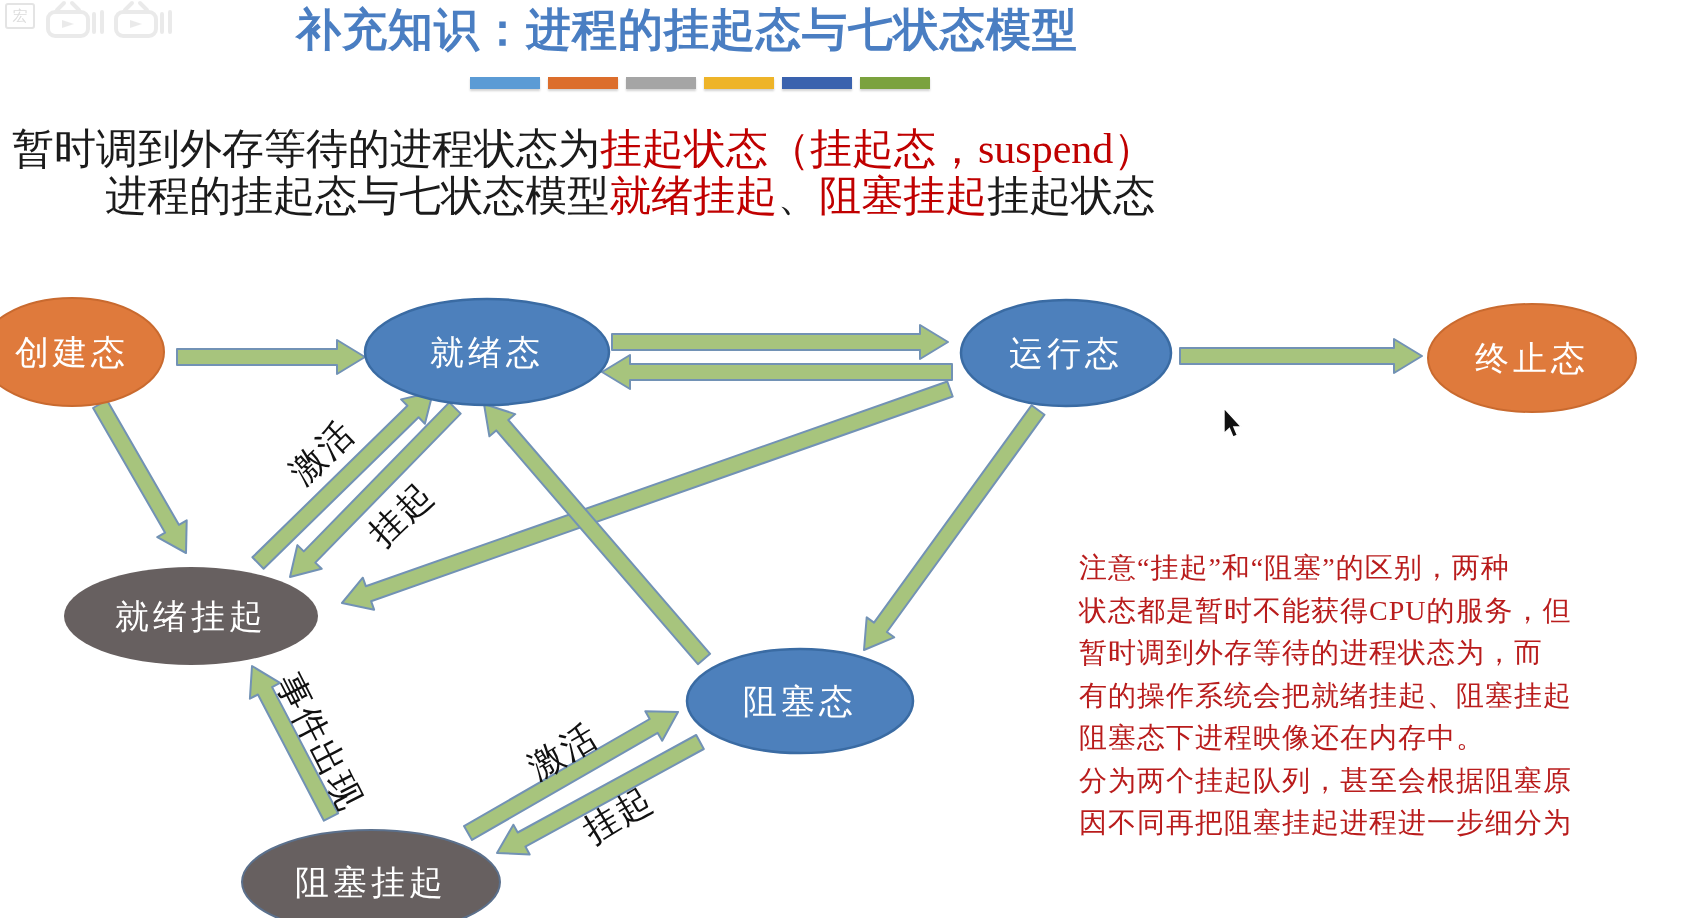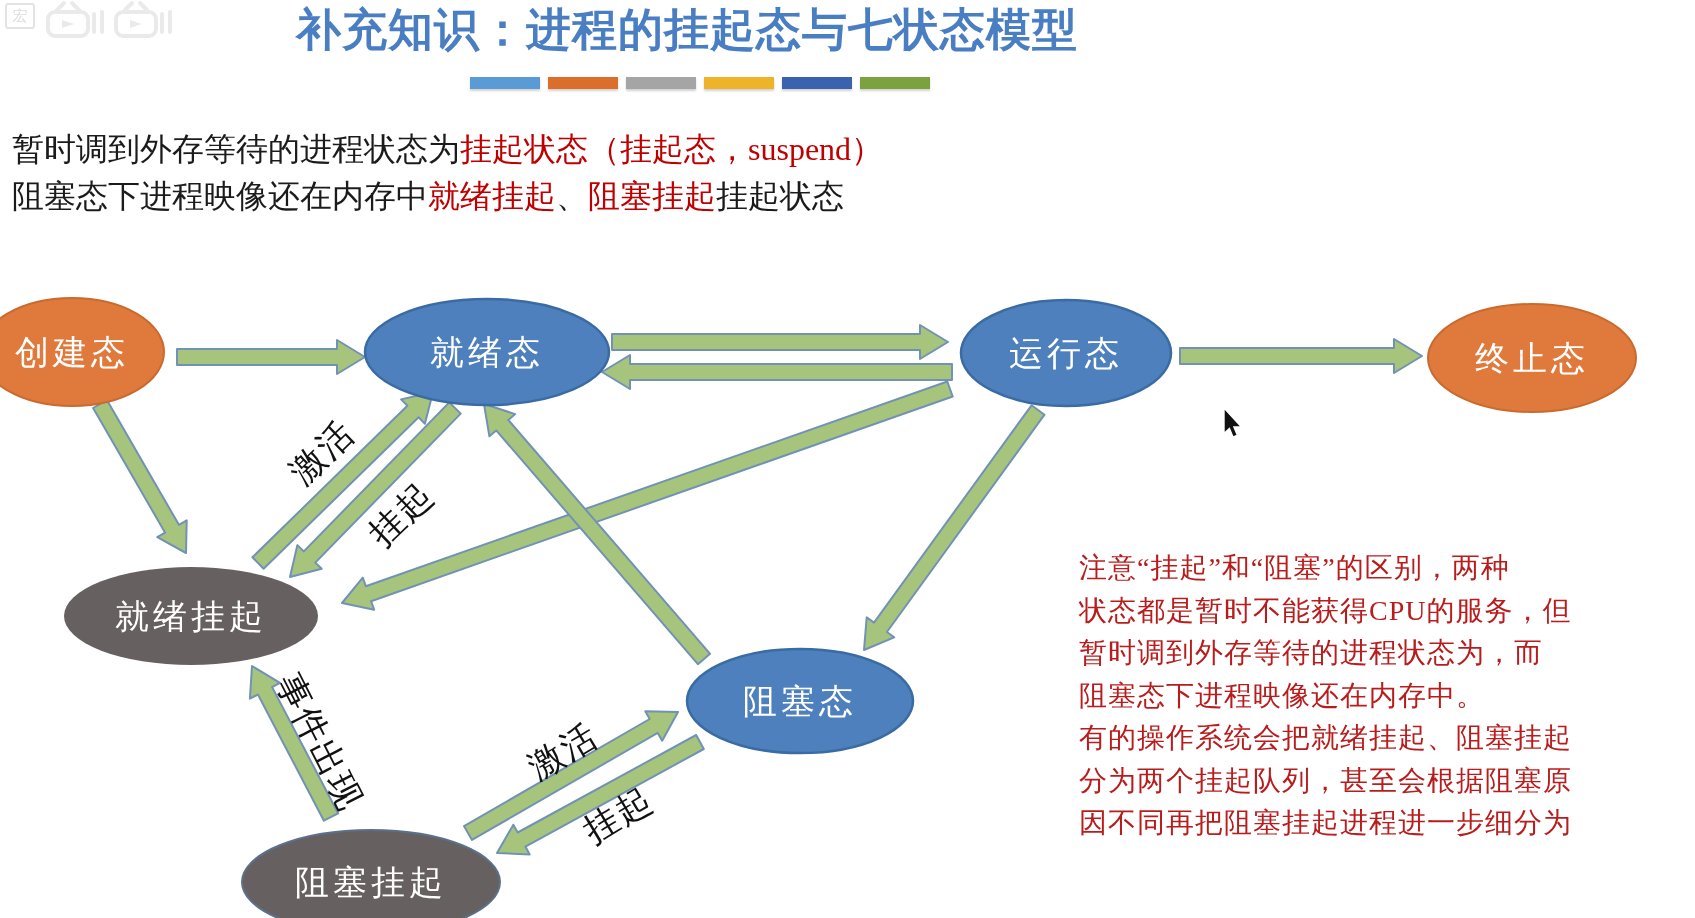--- a/index.html
+++ b/index.html
@@ -6,22 +6,22 @@
   .canvas{position:relative;width:1695px;height:918px;background:#ffffff;overflow:hidden;
           font-family:"Liberation Sans",sans-serif;}
   .wm-corner{position:absolute;left:5px;top:3px;width:26px;height:22px;color:#dcdcdc;
     border:2px solid #e4e4e4;font-size:15px;line-height:22px;text-align:center;border-radius:3px;}
   .wm-logo{position:absolute;left:44px;top:0px;opacity:.85;}
   .page-title{position:absolute;left:296px;top:0px;font-size:45px;font-weight:bold;
     letter-spacing:1px;font-family:"Liberation Serif",serif;white-space:nowrap;}
   .divider{position:absolute;left:470px;top:77px;display:flex;gap:8px;}
   .divider span{width:70px;height:12px;display:block;box-shadow:0 2px 2px rgba(0,0,0,.18);}
   
-  .intro{position:absolute;left:12px;top:126px;font-size:32px;line-height:47px;color:#1b1b1b;
-    font-family:"Liberation Serif",serif;white-space:nowrap;}
+  .intro{position:absolute;left:12px;top:126px;font-size:42px;line-height:47px;color:#1b1b1b;
+    font-family:"Liberation Serif",serif;white-space:nowrap;text-align:right;}
   .intro .red{}
   
   .note{position:absolute;left:1079px;top:547px;font-size:28px;line-height:42.5px;
     color:#b91c1c;font-family:"Liberation Serif",serif;white-space:nowrap;letter-spacing:1px;}
   
   svg.diagram{position:absolute;left:0;top:0;}
   .state-label{fill:#ffffff;font-size:34px;letter-spacing:4px;text-anchor:middle;
     font-family:"Liberation Sans",sans-serif;}
   .edge-label{fill:#111111;font-size:35px;letter-spacing:2px;text-anchor:middle;
     font-family:"Liberation Serif",serif;}
@@ -50,21 +50,21 @@
     <span style="background: rgb(91, 155, 213);"></span>
     <span style="background: rgb(220, 110, 44);"></span>
     <span style="background: rgb(165, 165, 165);"></span>
     <span style="background: rgb(238, 180, 41);"></span>
     <span style="background: rgb(58, 98, 174);"></span>
     <span style="background: rgb(123, 162, 62);"></span>
   </div>
 
   <div class="intro">
     <div><span>暂时调到外存等待的进程状态为</span><span class="red" style="color: rgb(192, 0, 0);">挂起状态（挂起态，suspend）</span></div>
-    <div><span>阻塞态下进程映像还在内存中</span><span class="red" style="color: rgb(192, 0, 0);">就绪挂起</span><span>、</span><span class="red" style="color: rgb(192, 0, 0);">阻塞挂起</span><span>挂起状态</span></div>
+    <div><span>进程的挂起态与七状态模型</span><span class="red" style="color: rgb(192, 0, 0);">就绪挂起</span><span>、</span><span class="red" style="color: rgb(192, 0, 0);">阻塞挂起</span><span>挂起状态</span></div>
   </div>
 
   <svg id="diagram-svg" class="diagram" width="1695" height="918" viewBox="0 0 1695 918">
     <g id="arrows-layer">
         <polygon points="177.0,365.0 337.0,365.0 337.0,374.0 365.0,357.0 337.0,340.0 337.0,349.0 177.0,349.0" fill="#A7C47D" stroke="#7292B5" stroke-width="2" stroke-linejoin="round"></polygon>
         <polygon points="612.0,350.0 920.0,350.0 920.0,359.0 948.0,342.0 920.0,325.0 920.0,334.0 612.0,334.0" fill="#A7C47D" stroke="#7292B5" stroke-width="2" stroke-linejoin="round"></polygon>
         <polygon points="952.0,364.0 630.0,364.0 630.0,355.0 602.0,372.0 630.0,389.0 630.0,380.0 952.0,380.0" fill="#A7C47D" stroke="#7292B5" stroke-width="2" stroke-linejoin="round"></polygon>
         <polygon points="1180.0,364.0 1394.0,364.0 1394.0,373.0 1422.0,356.0 1394.0,339.0 1394.0,348.0 1180.0,348.0" fill="#A7C47D" stroke="#7292B5" stroke-width="2" stroke-linejoin="round"></polygon>
         <polygon points="93.1,408.0 165.1,532.7 157.3,537.2 186.0,553.0 186.7,520.3 178.9,524.8 106.9,400.0" fill="#A7C47D" stroke="#7292B5" stroke-width="2" stroke-linejoin="round"></polygon>
         <polygon points="263.6,568.7 418.6,417.3 424.9,423.7 433.0,392.0 401.1,399.4 407.4,405.8 252.4,557.3" fill="#A7C47D" stroke="#7292B5" stroke-width="2" stroke-linejoin="round"></polygon>
@@ -99,19 +99,19 @@
     <text class="edge-label" x="618" y="827" transform="rotate(-31 618 815)">挂起</text>
     <text class="edge-label" x="320" y="754" transform="rotate(63 320 742)">事件出现</text>
 
     <path d="M1224,408 v25.5 l5.4,-5 l3.6,8.6 l4.4,-1.9 l-3.5,-8.2 h7.6 Z" fill="#111111" stroke="#ffffff" stroke-width="1.4"></path>
   </svg>
 
   <div class="note">
     <div>注意“挂起”和“阻塞”的区别，两种</div>
     <div>状态都是暂时不能获得CPU的服务，但</div>
     <div>暂时调到外存等待的进程状态为，而</div>
+    <div>有的操作系统会把就绪挂起、阻塞挂起</div>
     <div>阻塞态下进程映像还在内存中。</div>
-    <div>有的操作系统会把就绪挂起、阻塞挂起</div>
     <div>分为两个挂起队列，甚至会根据阻塞原</div>
     <div>因不同再把阻塞挂起进程进一步细分为</div>
   </div>
 
 </div>
 
 </body></html>

